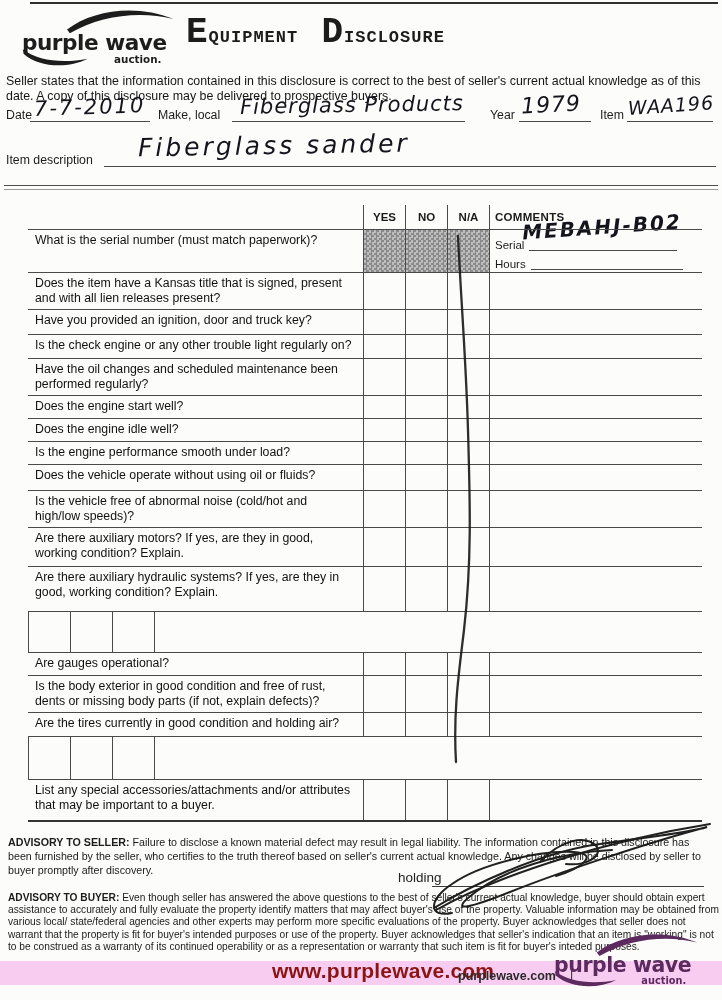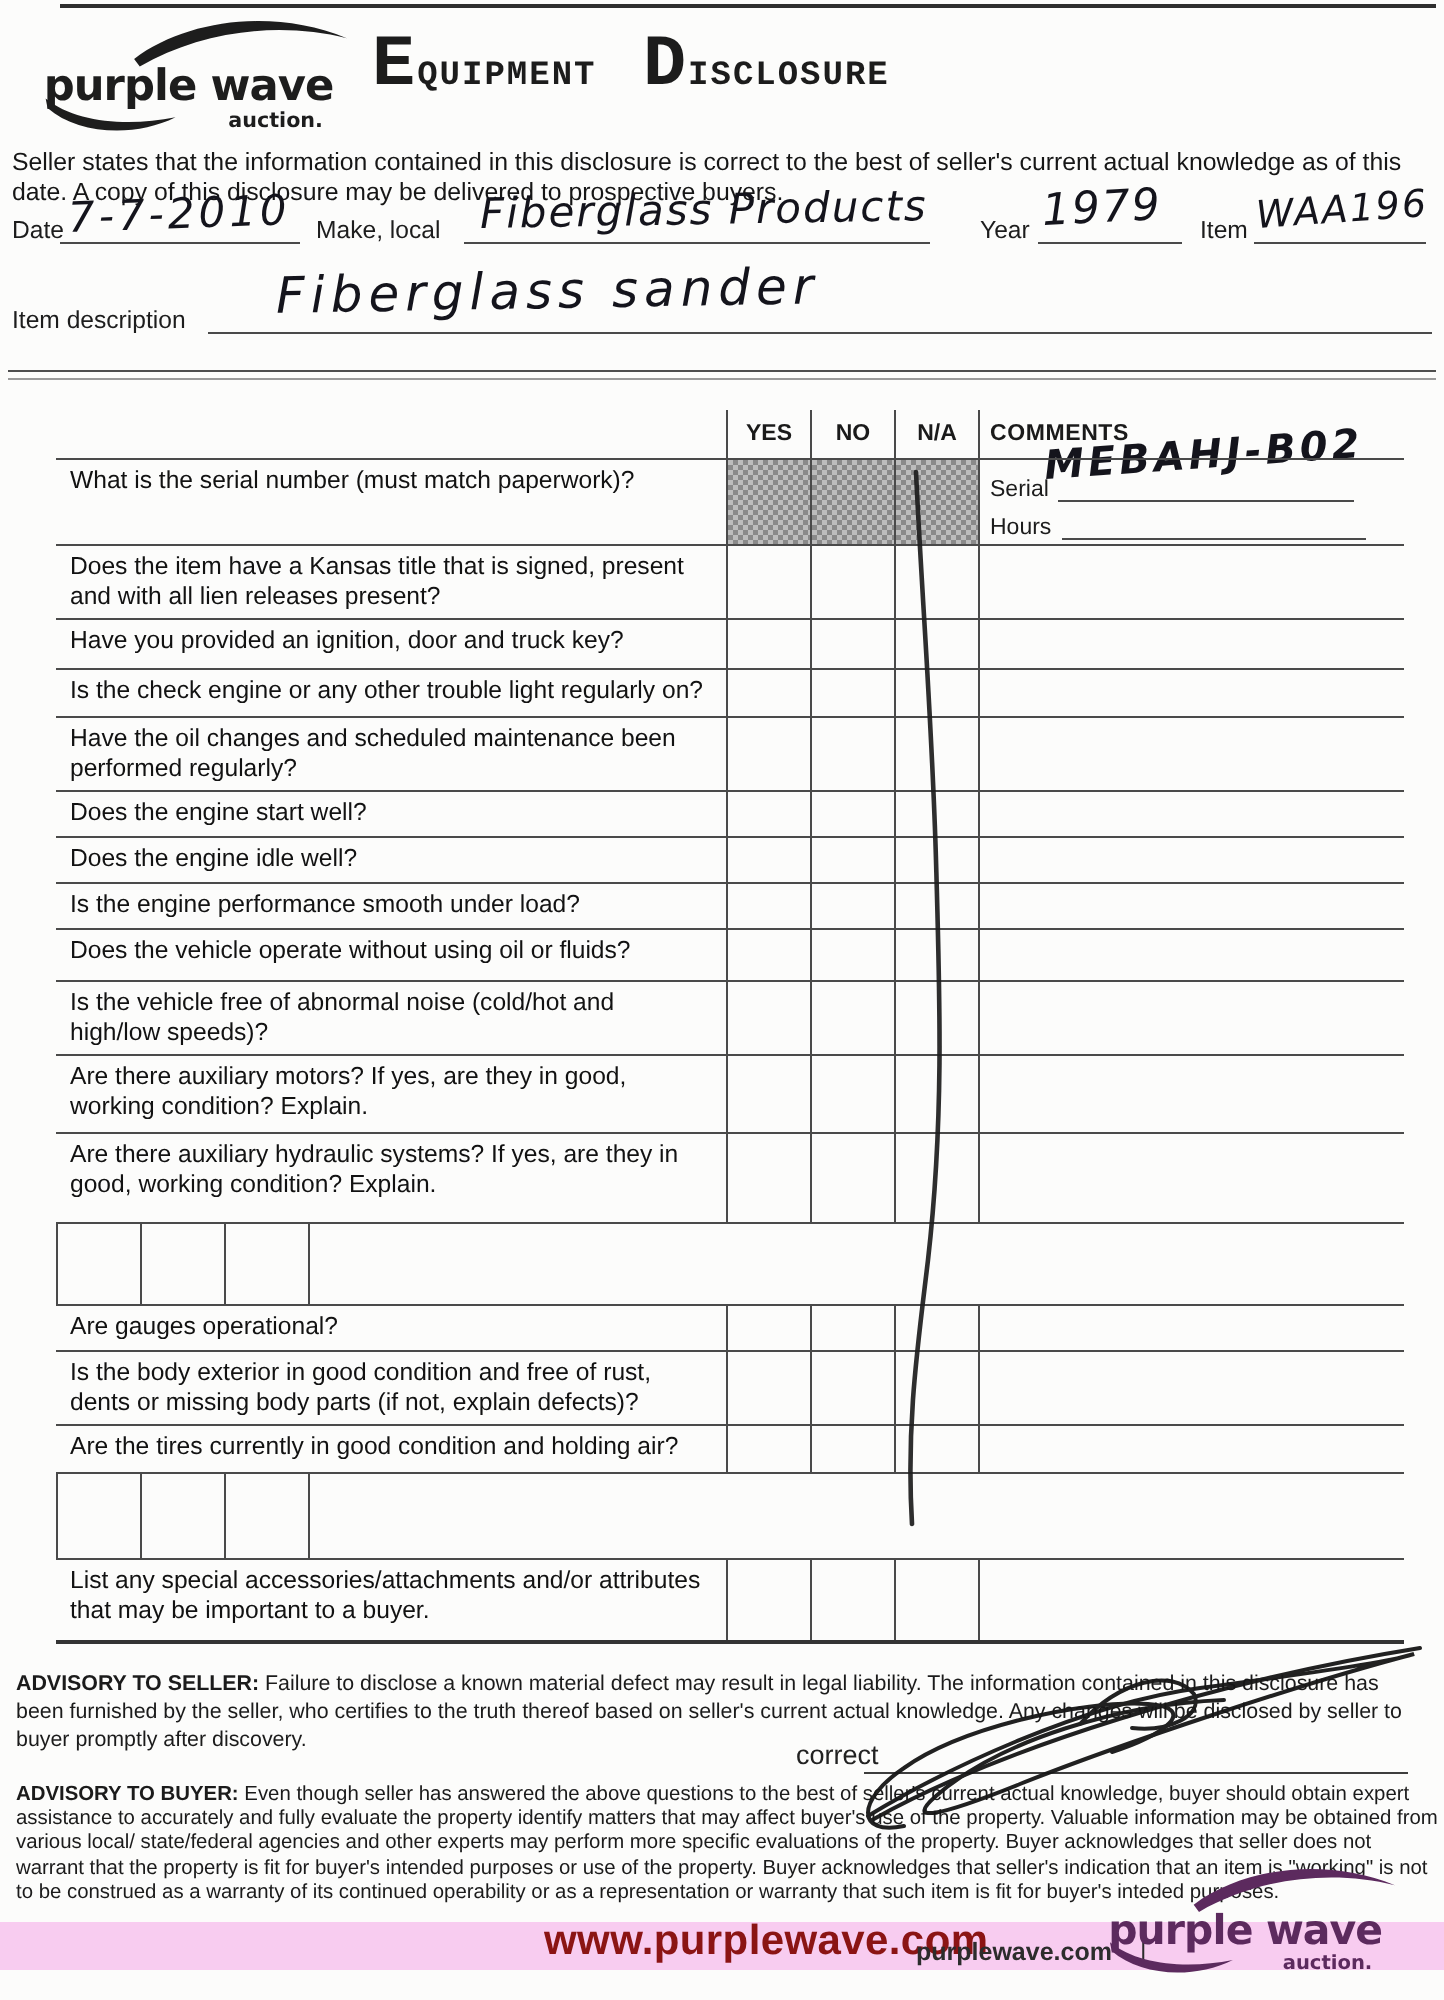--- a/index.html
+++ b/index.html
@@ -314,21 +314,21 @@
     </div>
   </div>
     <div class="bottom"></div>
   </div>
 
 
   <div class="advisory adv-seller">
     <span class="adv-label">ADVISORY TO SELLER:</span><span> Failure to disclose a known material defect may result in legal liability. The information contained in this disclosure has been furnished by the seller, who certifies to the truth thereof based on seller's current actual knowledge. Any changes will be disclosed by seller to buyer promptly after discovery.</span>
   </div>
 
-  <span class="seller-sign-label">correct</span>
+  <span class="seller-sign-label">holding</span>
   <div class="seller-sign-line"></div>
 
   <div class="advisory adv-buyer">
     <span class="adv-label">ADVISORY TO BUYER:</span><span> Even though seller has answered the above questions to the best of seller's current actual knowledge, buyer should obtain expert assistance to accurately and fully evaluate the property identify matters that may affect buyer's use of the property. Valuable information may be obtained from various local/ state/federal agencies and other experts may perform more specific evaluations of the property. Buyer acknowledges that seller does not warrant that the property is fit for buyer's intended purposes or use of the property. Buyer acknowledges that seller's indication that an item is "working" is not to be construed as a warranty of its continued operability or as a representation or warranty that such item is fit for buyer's inteded purposes.</span>
   </div>
 
   <svg class="ink" viewBox="0 0 722 1000">
     <path d="M 458 236 C 461 300, 466 360, 468 430 C 470 500, 472 560, 464 630 C 459 672, 453 712, 456 762" fill="none" stroke="#1c1c1c" stroke-width="2.3" stroke-linecap="round" opacity="0.92"></path>
     <g fill="none" stroke="#161616" stroke-width="2" stroke-linecap="round" opacity="0.95">
       <path d="M 434 908 C 470 886, 540 852, 600 844 C 660 836, 700 830, 707 827 C 650 842, 560 872, 510 892 C 470 908, 452 912, 468 898 C 500 870, 560 852, 612 850"></path>

